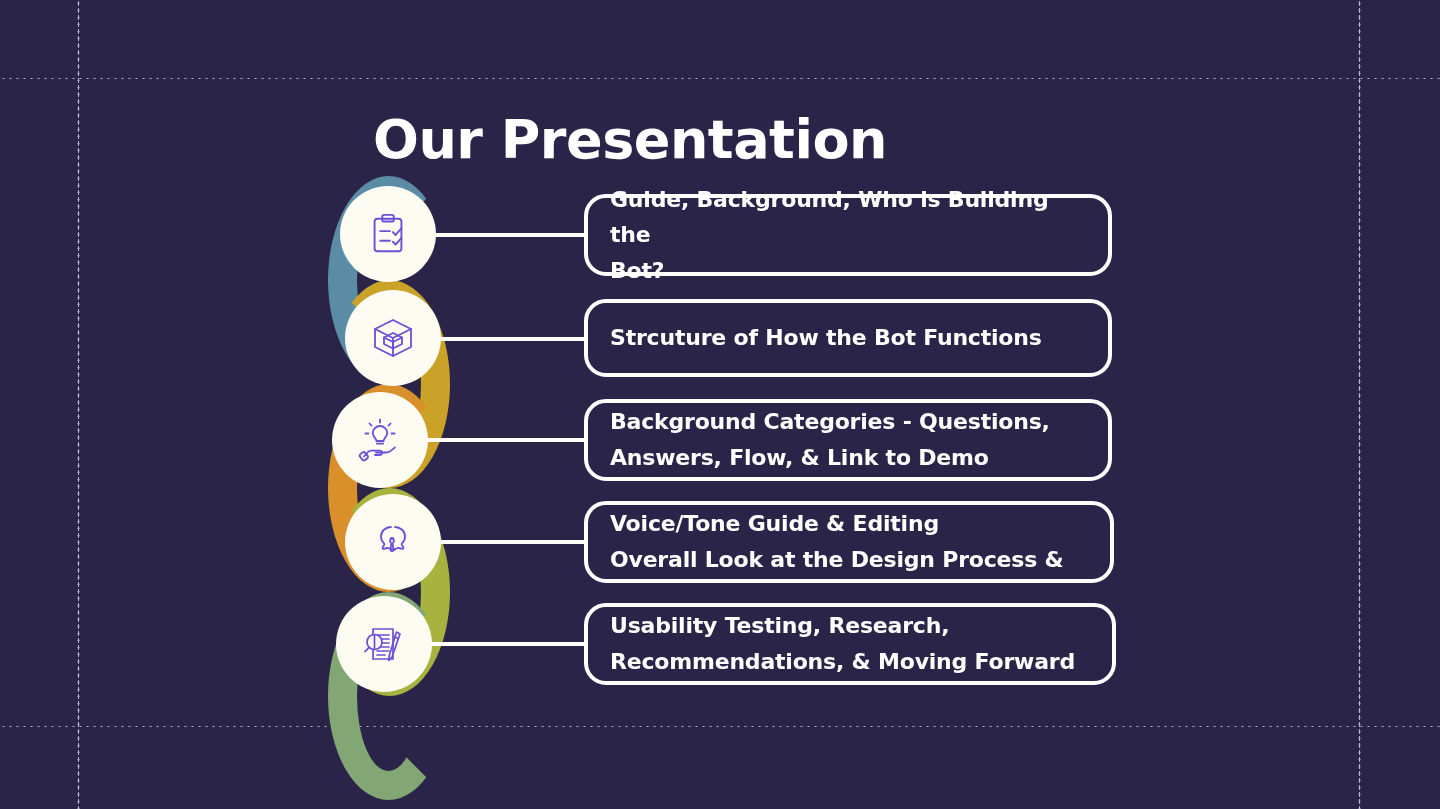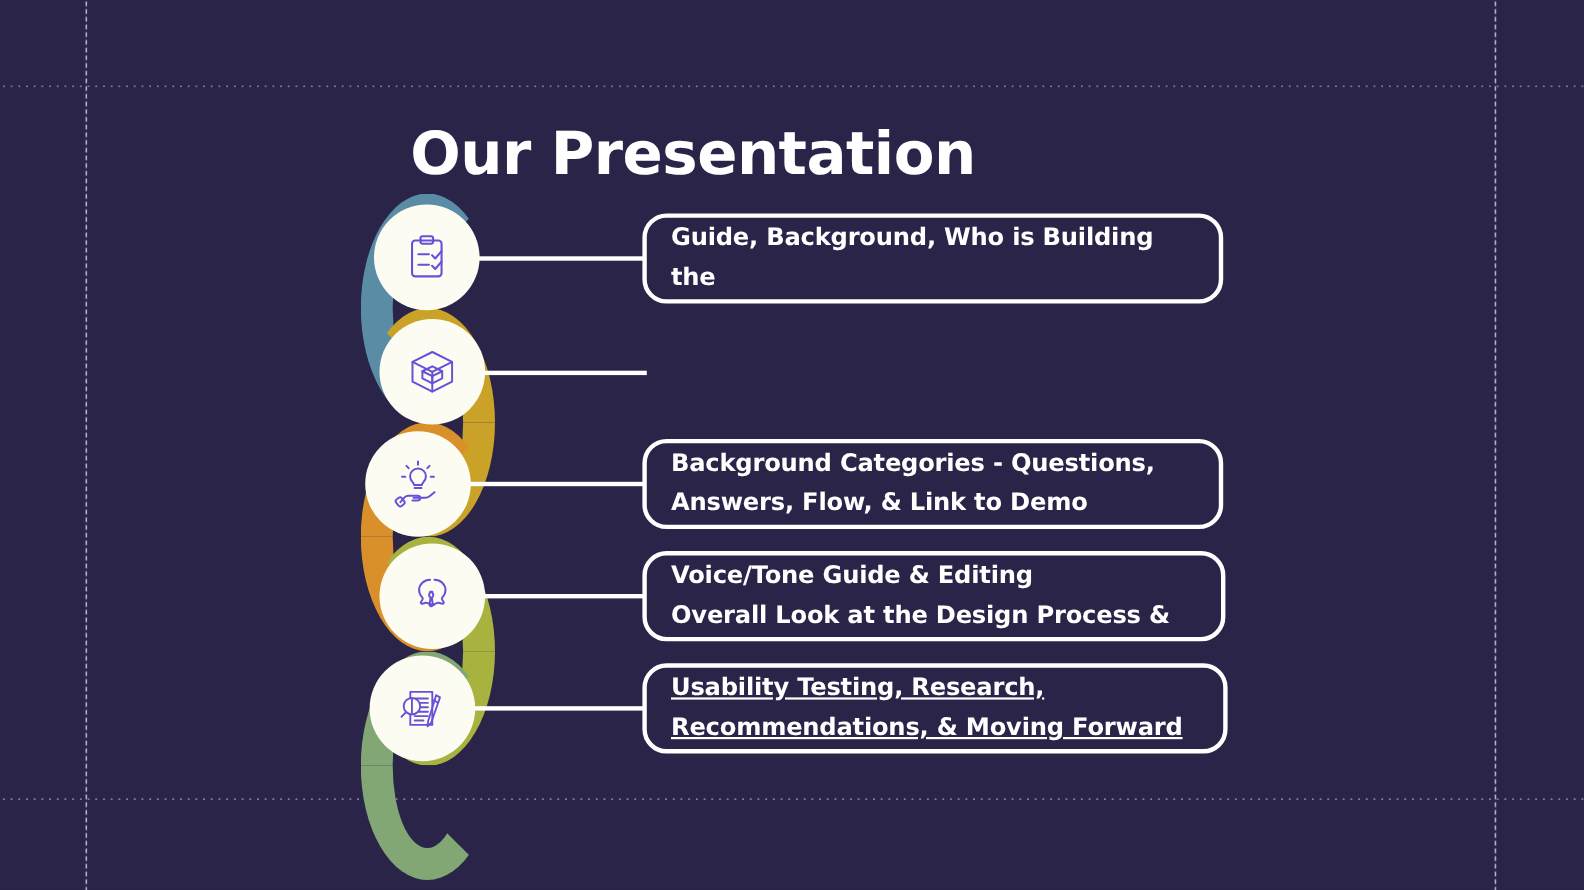--- a/index.html
+++ b/index.html
@@ -246,38 +246,44 @@
       <line x1="9.2" y1="27.4" x2="5" y2="31.6"></line>
       <path d="M14.5 15.5v13"></path>
       <path d="M36.5 12l3.5 2-8 23-3.3 3.4.5-4.7z"></path>
       <line x1="34.2" y1="16.5" x2="37.8" y2="18.6"></line>
     </svg>
   </div>
 
   <div class="card" style="left:584px; top:194px; width:528px; height:82px;">
     <div>
       <span>Guide, Background, Who is Building the</span>
-    </div>
-  </div>
-
+      <span>Bot?</span>
+    </div>
+  </div>
+
+  <div class="card" style="left:584px; top:299px; width:528px; height:78px;">
+    <div>
+      <span>Strcuture of How the Bot Functions</span>
+    </div>
+  </div>
 
   <div class="card" style="left:584px; top:399px; width:528px; height:82px;">
     <div>
       <span>Background Categories - Questions,</span>
       <span>Answers, Flow, &amp; Link to Demo</span>
     </div>
   </div>
 
   <div class="card" style="left:584px; top:501px; width:530px; height:82px;">
     <div>
       <span>Voice/Tone Guide &amp; Editing</span>
       <span>Overall Look at the Design Process &amp;</span>
     </div>
   </div>
 
-  <div class="card" style="left:584px; top:603px; width:532px; height:82px;text-decoration:underline;">
+  <div class="card" style="left:584px; top:603px; width:532px; height:82px;">
     <div>
       <span>Usability Testing, Research,</span>
       <span>Recommendations, &amp; Moving Forward</span>
     </div>
   </div>
 
 </div>
 
 </body></html>

